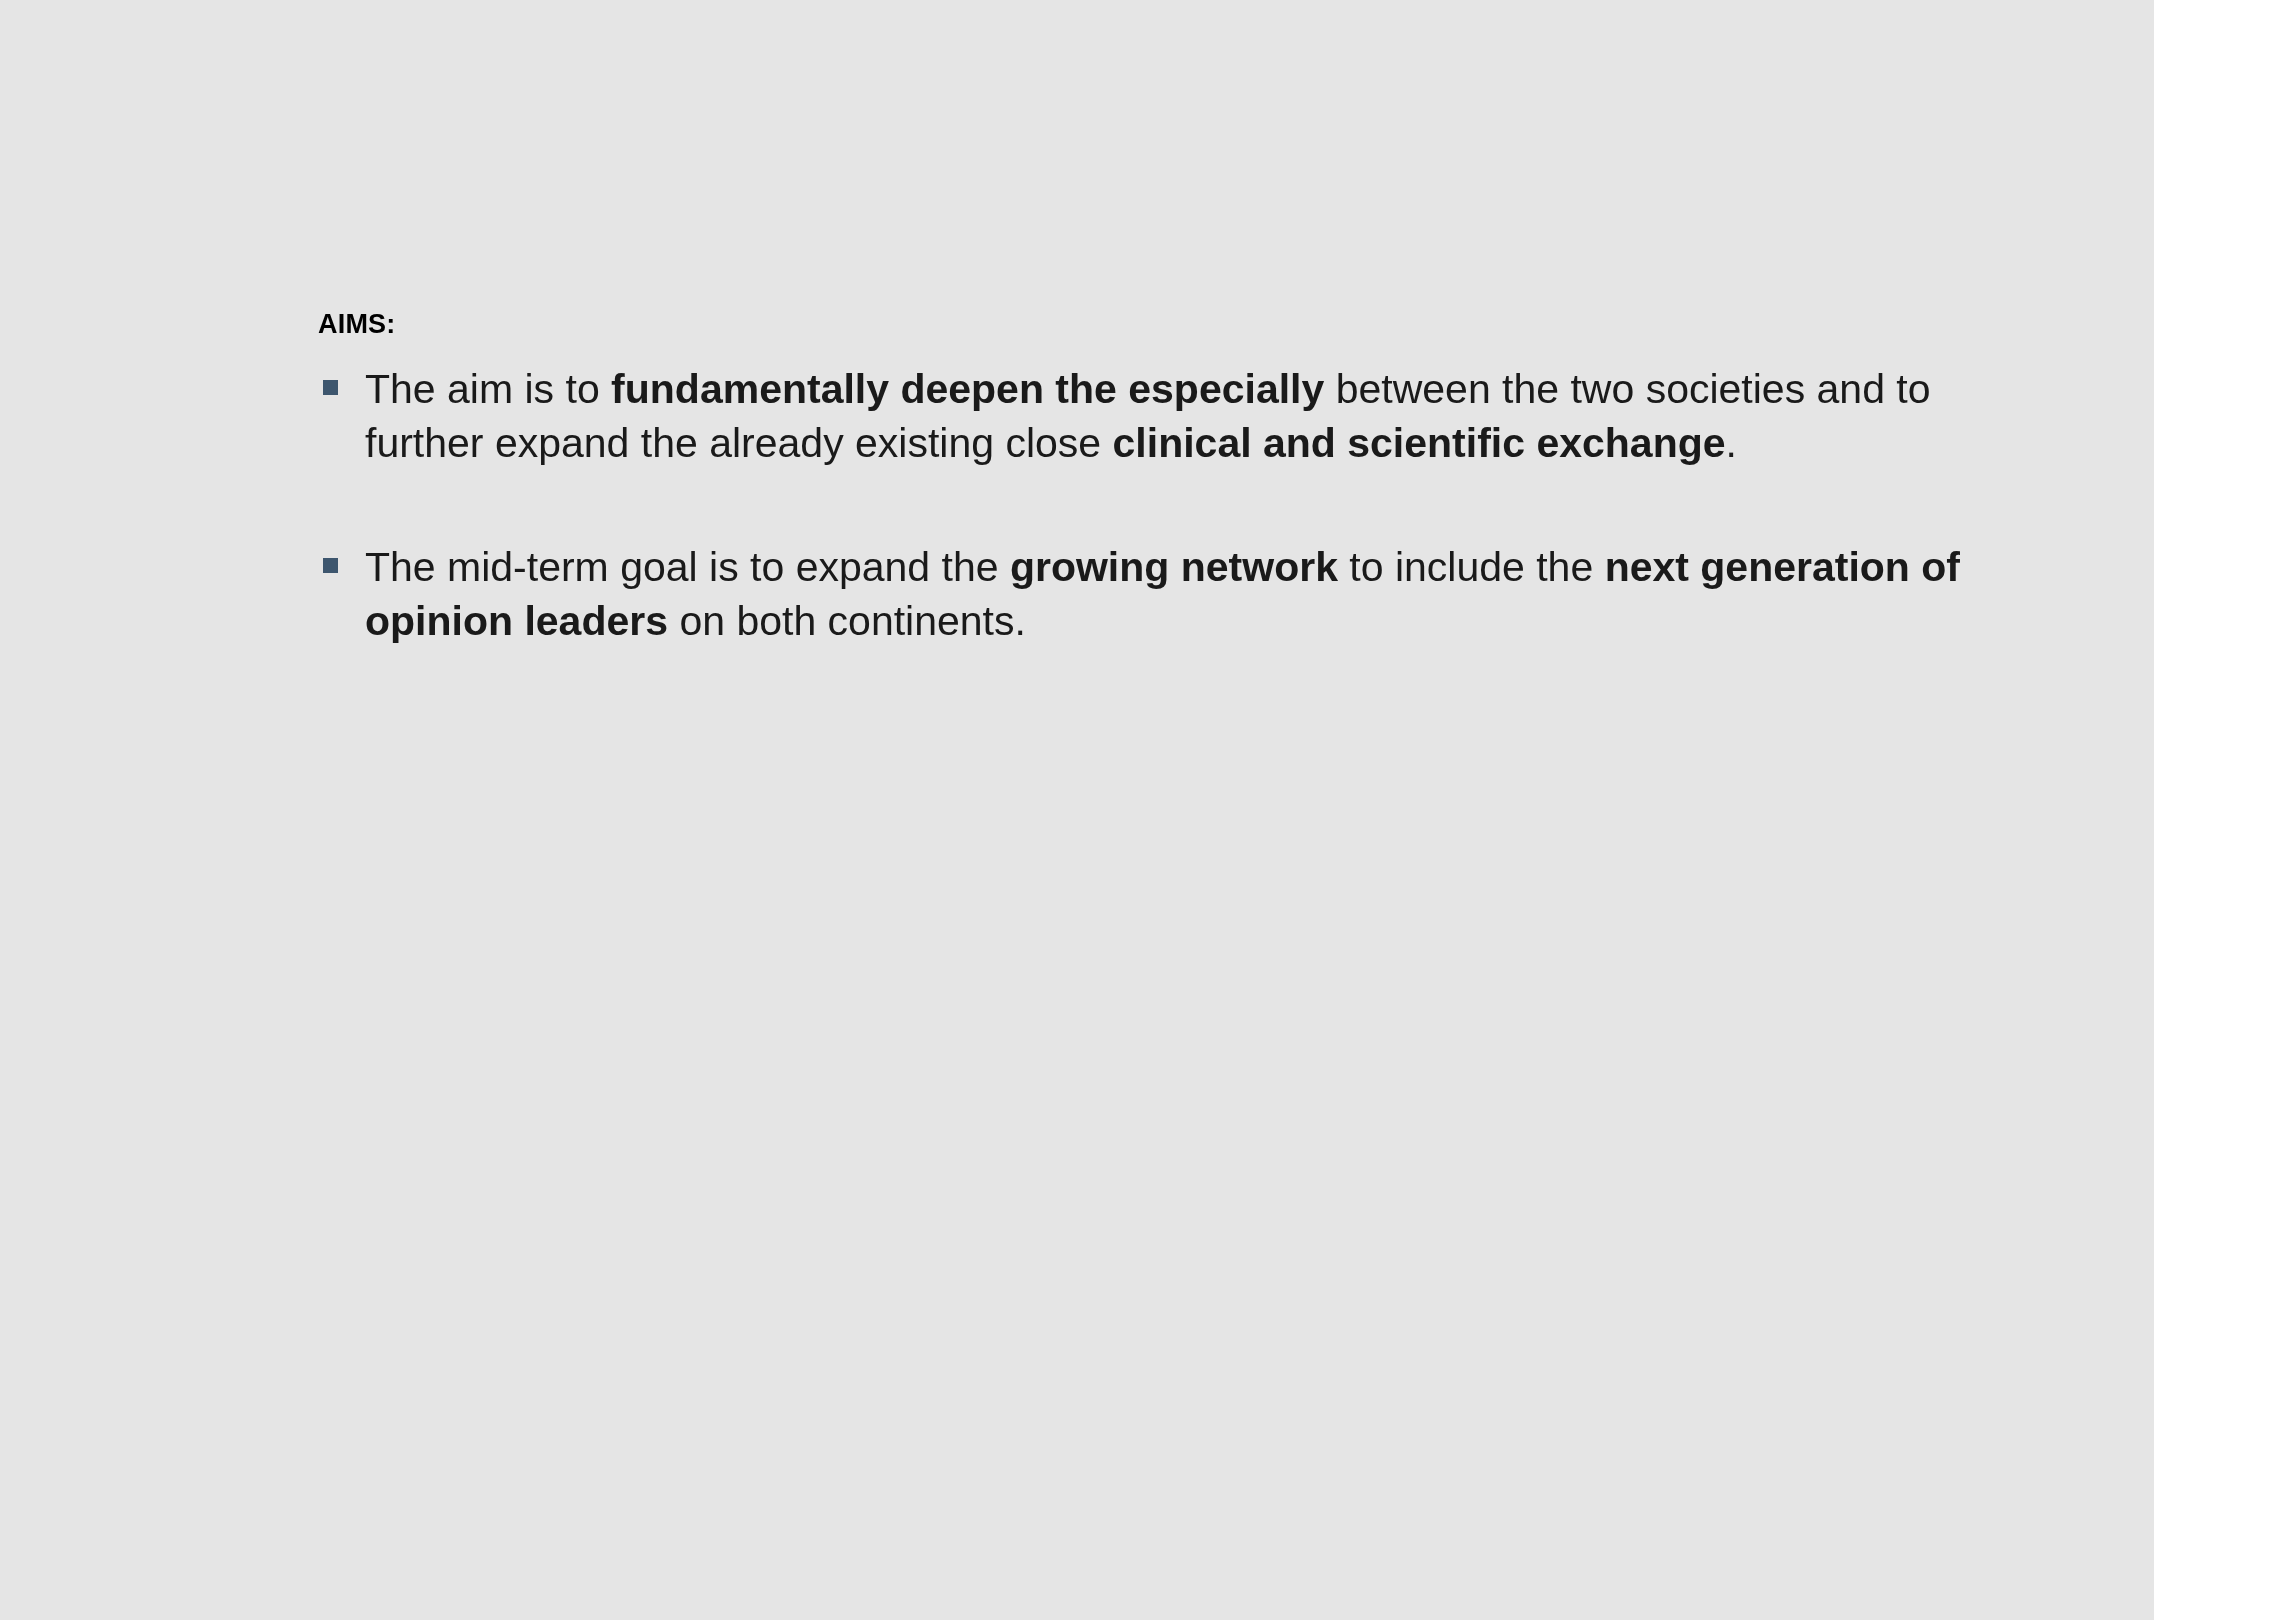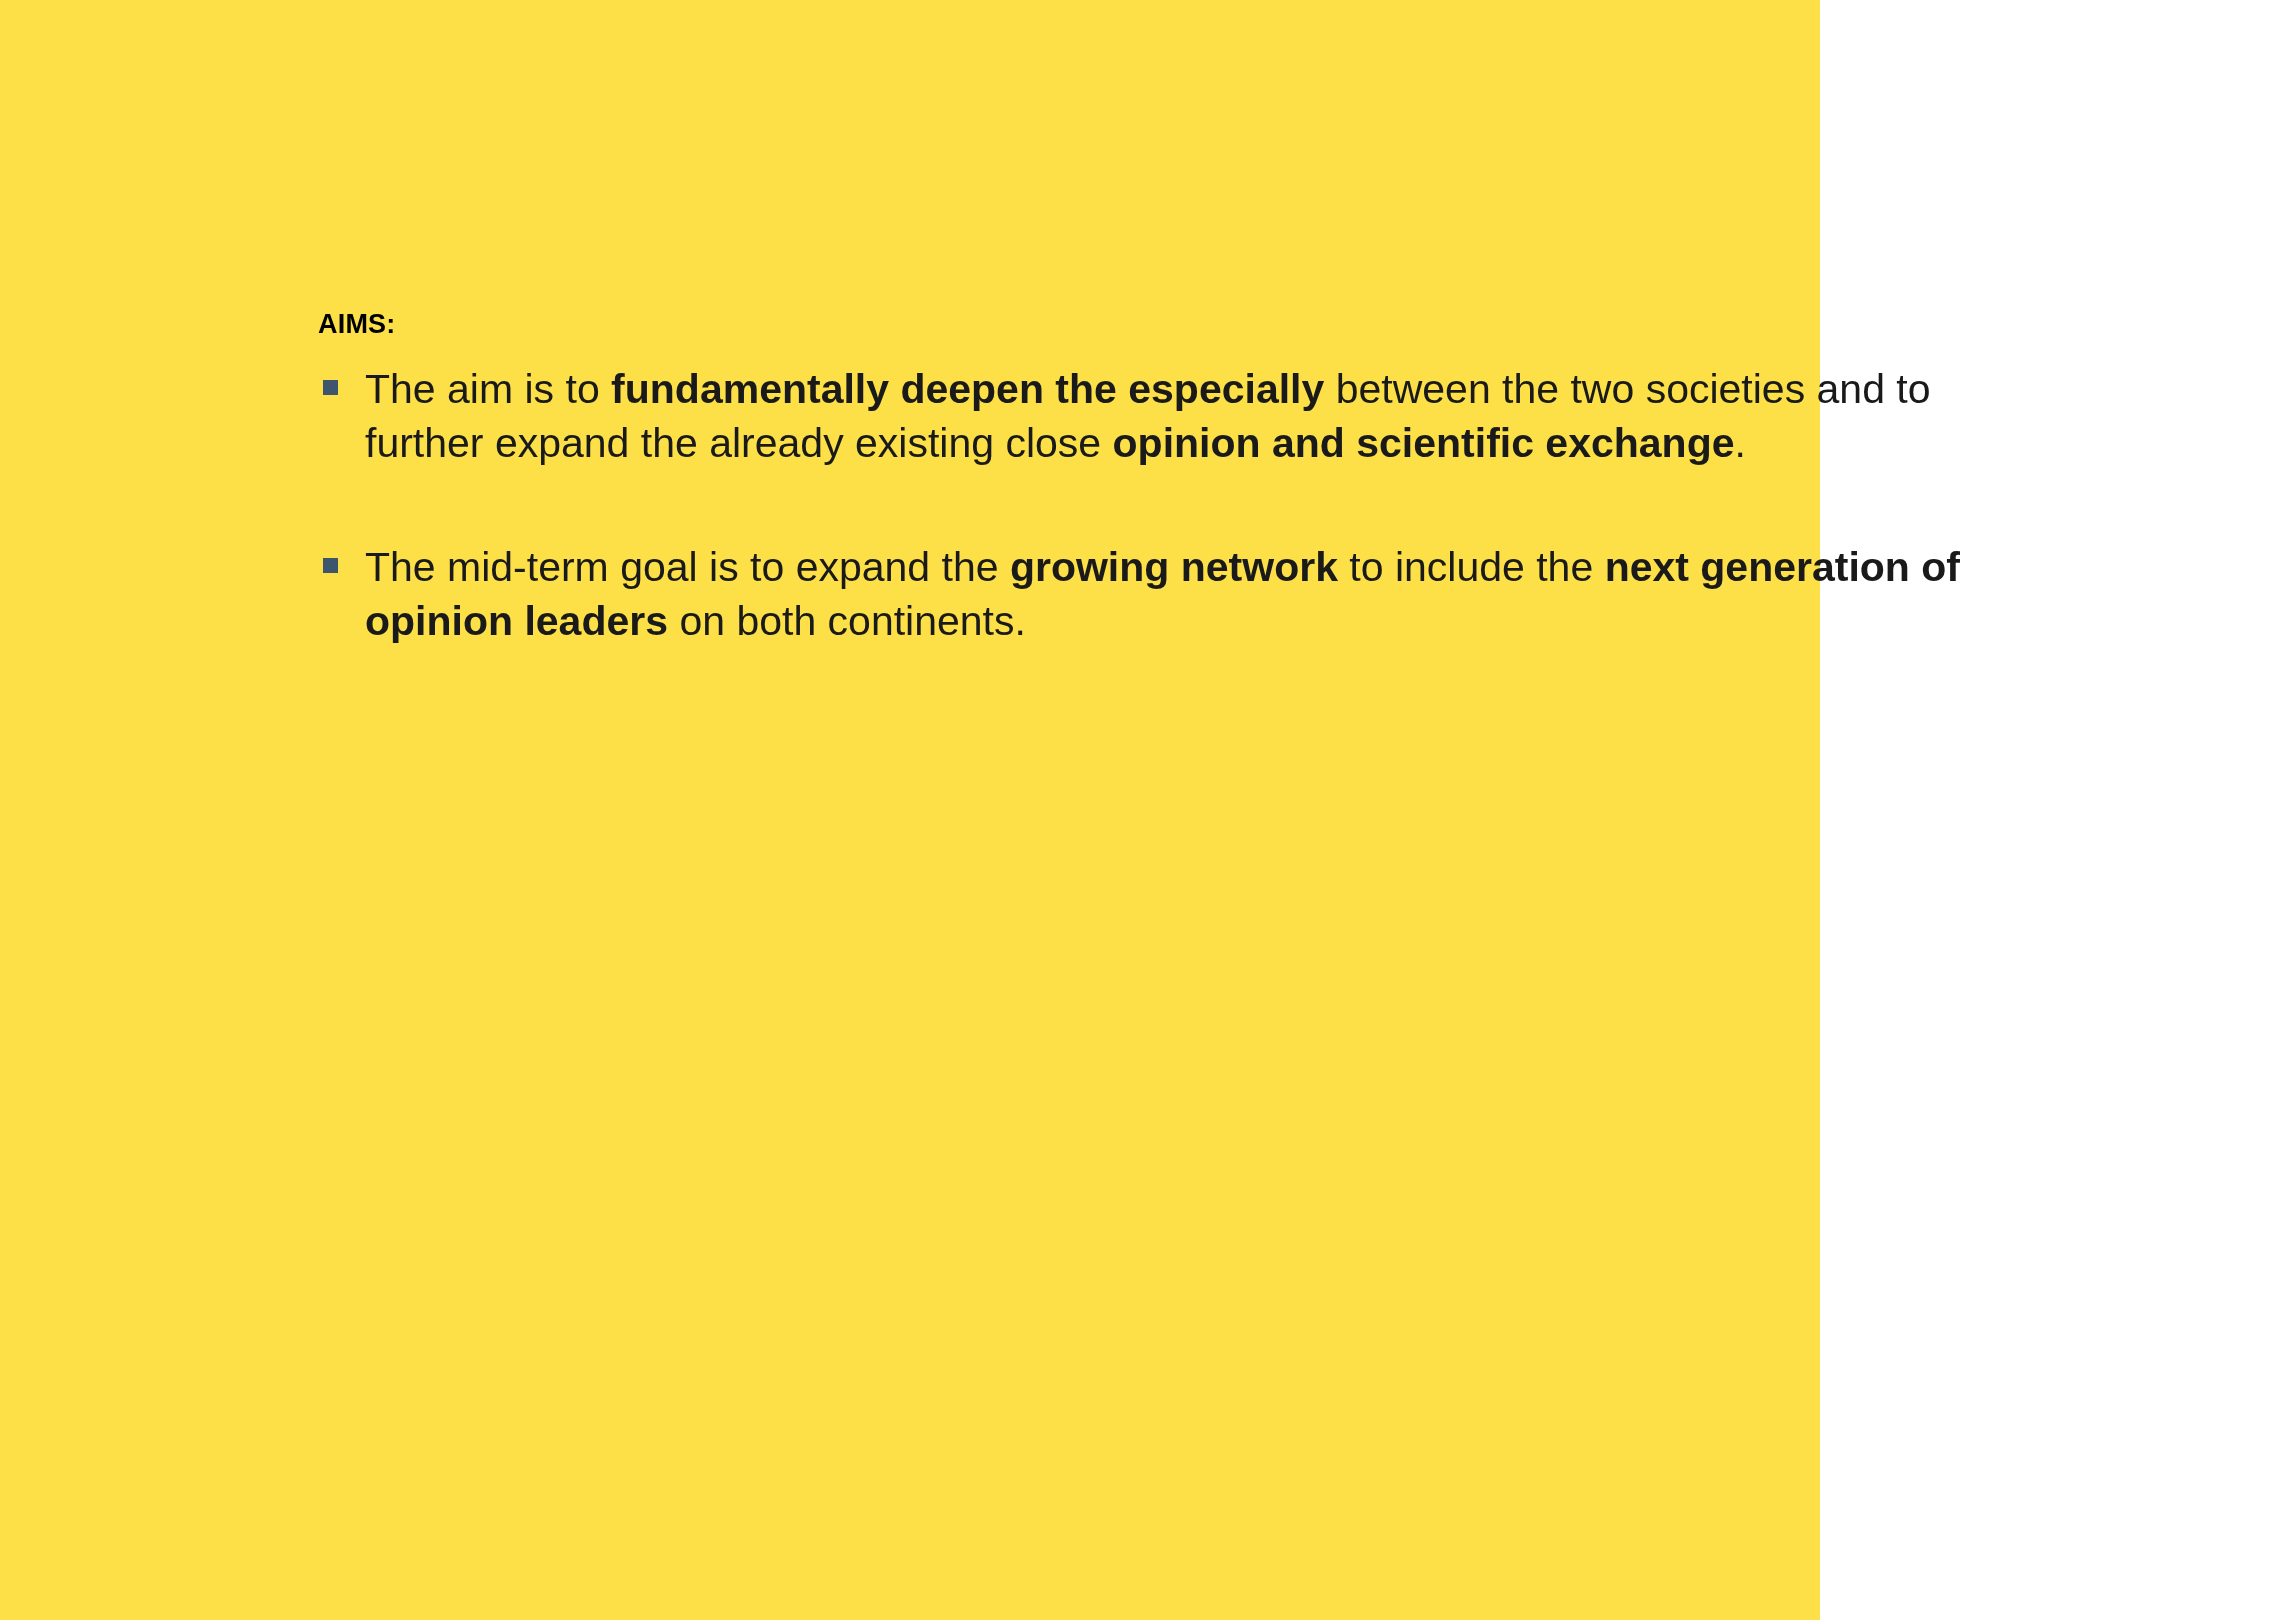--- a/index.html
+++ b/index.html
@@ -9,23 +9,23 @@
   }
   body {
     width: 2293px;
     height: 1620px;
     font-family: "Liberation Sans", sans-serif;
     color: #000000;
     -webkit-font-smoothing: antialiased;
   }
   .slide {
     position: relative;
-    width: 1820px;
+    width: 2154px;
     height: 1620px;
-    background: #fde047;
+    background: #e5e5e5;
     box-sizing: border-box;
   }
   .content {
     position: absolute;
     left: 318px;
     top: 309px;
     width: 1728px;
   }
   .heading {
     font-size: 27px;
@@ -68,21 +68,21 @@
 
 <div class="slide">
   <div class="content">
 
     <div class="heading">AIMS:</div>
 
     <ul class="bullet-list">
 
       <li class="bullet-item">
         <span class="bullet-marker" style="background: rgb(61, 86, 110);"></span>
-        <span class="bullet-text">The aim is to <b>fundamentally deepen the especially</b> between the two societies and to further expand the already existing close <b>opinion and scientific exchange</b>.</span>
+        <span class="bullet-text">The aim is to <b>fundamentally deepen the especially</b> between the two societies and to further expand the already existing close <b>clinical and scientific exchange</b>.</span>
       </li>
 
 
       <li class="bullet-item">
         <span class="bullet-marker" style="background: rgb(61, 86, 110);"></span>
         <span class="bullet-text">The mid-term goal is to expand the <b>growing network</b> to include the <b>next generation of opinion leaders</b> on both continents.</span>
       </li>
 
     </ul>
   </div>

